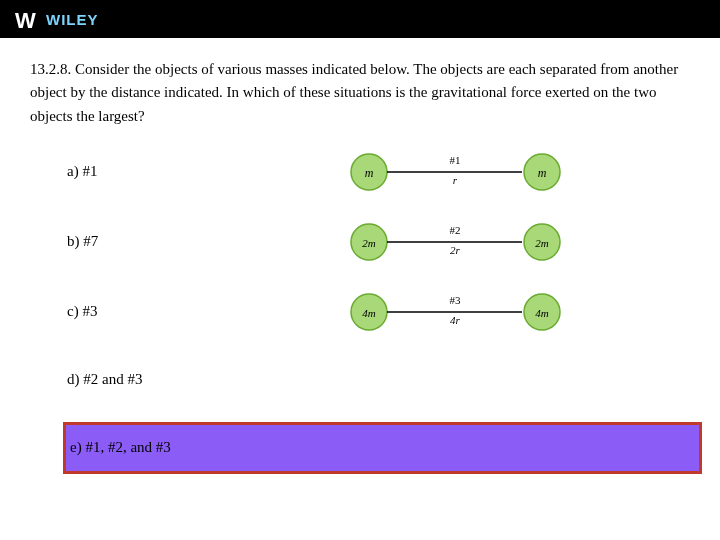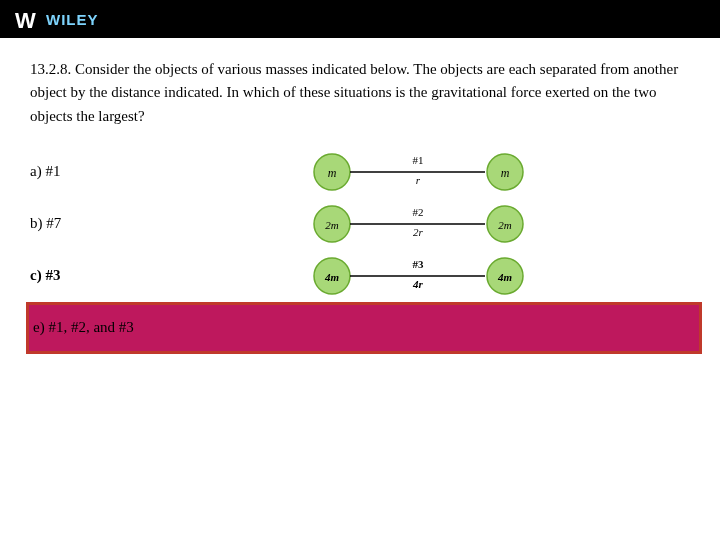--- a/index.html
+++ b/index.html
@@ -41,21 +41,22 @@
 
     .question-text {
       font-size: 15px;
       line-height: 1.55;
       margin-bottom: 18px;
     }
 
     .options-area {
       display: flex;
       flex-direction: column;
-      gap: 0;
+      gap: 18px;
+      margin-left: 37px;
     }
 
     .option-row {
       display: flex;
       align-items: center;
       padding: 8px 0;
       min-height: 48px;
       position: relative;
     }
 
@@ -130,35 +131,38 @@
           <text x="22" y="27" text-anchor="middle" font-family="Times New Roman" font-size="11" font-style="italic">2m</text>
           <line x1="40" y1="22" x2="175" y2="22" stroke="#000" stroke-width="1.5"></line>
           <circle cx="195" cy="22" r="18" fill="#a8d878" stroke="#6aaa30" stroke-width="1.5"></circle>
           <text x="195" y="27" text-anchor="middle" font-family="Times New Roman" font-size="11" font-style="italic">2m</text>
           <text x="108" y="14" text-anchor="middle" font-family="Times New Roman" font-size="11">#2</text>
           <text x="108" y="34" text-anchor="middle" font-family="Times New Roman" font-size="11" font-style="italic">2r</text>
         </svg>
       </div>
     </div>
 
-    <div class="option-row" style="position:relative; min-height:52px;font-weight:bold;">
+    <div class="option-row" style="position:relative; min-height:52px;">
       <span class="option-label">c)  #3</span>
 
       <div class="diagram" style="left:280px;">
         <svg width="220" height="44" viewBox="0 0 220 44">
           <circle cx="22" cy="22" r="18" fill="#a8d878" stroke="#6aaa30" stroke-width="1.5"></circle>
           <text x="22" y="27" text-anchor="middle" font-family="Times New Roman" font-size="11" font-style="italic">4m</text>
           <line x1="40" y1="22" x2="175" y2="22" stroke="#000" stroke-width="1.5"></line>
           <circle cx="195" cy="22" r="18" fill="#a8d878" stroke="#6aaa30" stroke-width="1.5"></circle>
           <text x="195" y="27" text-anchor="middle" font-family="Times New Roman" font-size="11" font-style="italic">4m</text>
           <text x="108" y="14" text-anchor="middle" font-family="Times New Roman" font-size="11">#3</text>
           <text x="108" y="34" text-anchor="middle" font-family="Times New Roman" font-size="11" font-style="italic">4r</text>
         </svg>
       </div>
     </div>
 
+    <div class="option-row" style="min-height:48px;">
+      <span class="option-label">d)  #2 and #3</span>
+    </div>
 
-    <div style="border: 3px solid #c0392b; margin: 0 -4px; padding: 8px 4px; display:flex; align-items:center; min-height:52px; background:#be185d;">
+    <div style="border: 3px solid #c0392b; margin: 0 -4px; padding: 8px 4px; display:flex; align-items:center; min-height:52px; background:#8b5cf6;">
       <span class="option-label">e)  #1, #2, and #3</span>
     </div>
 
   </div>
 </div>
 
 </body></html>

